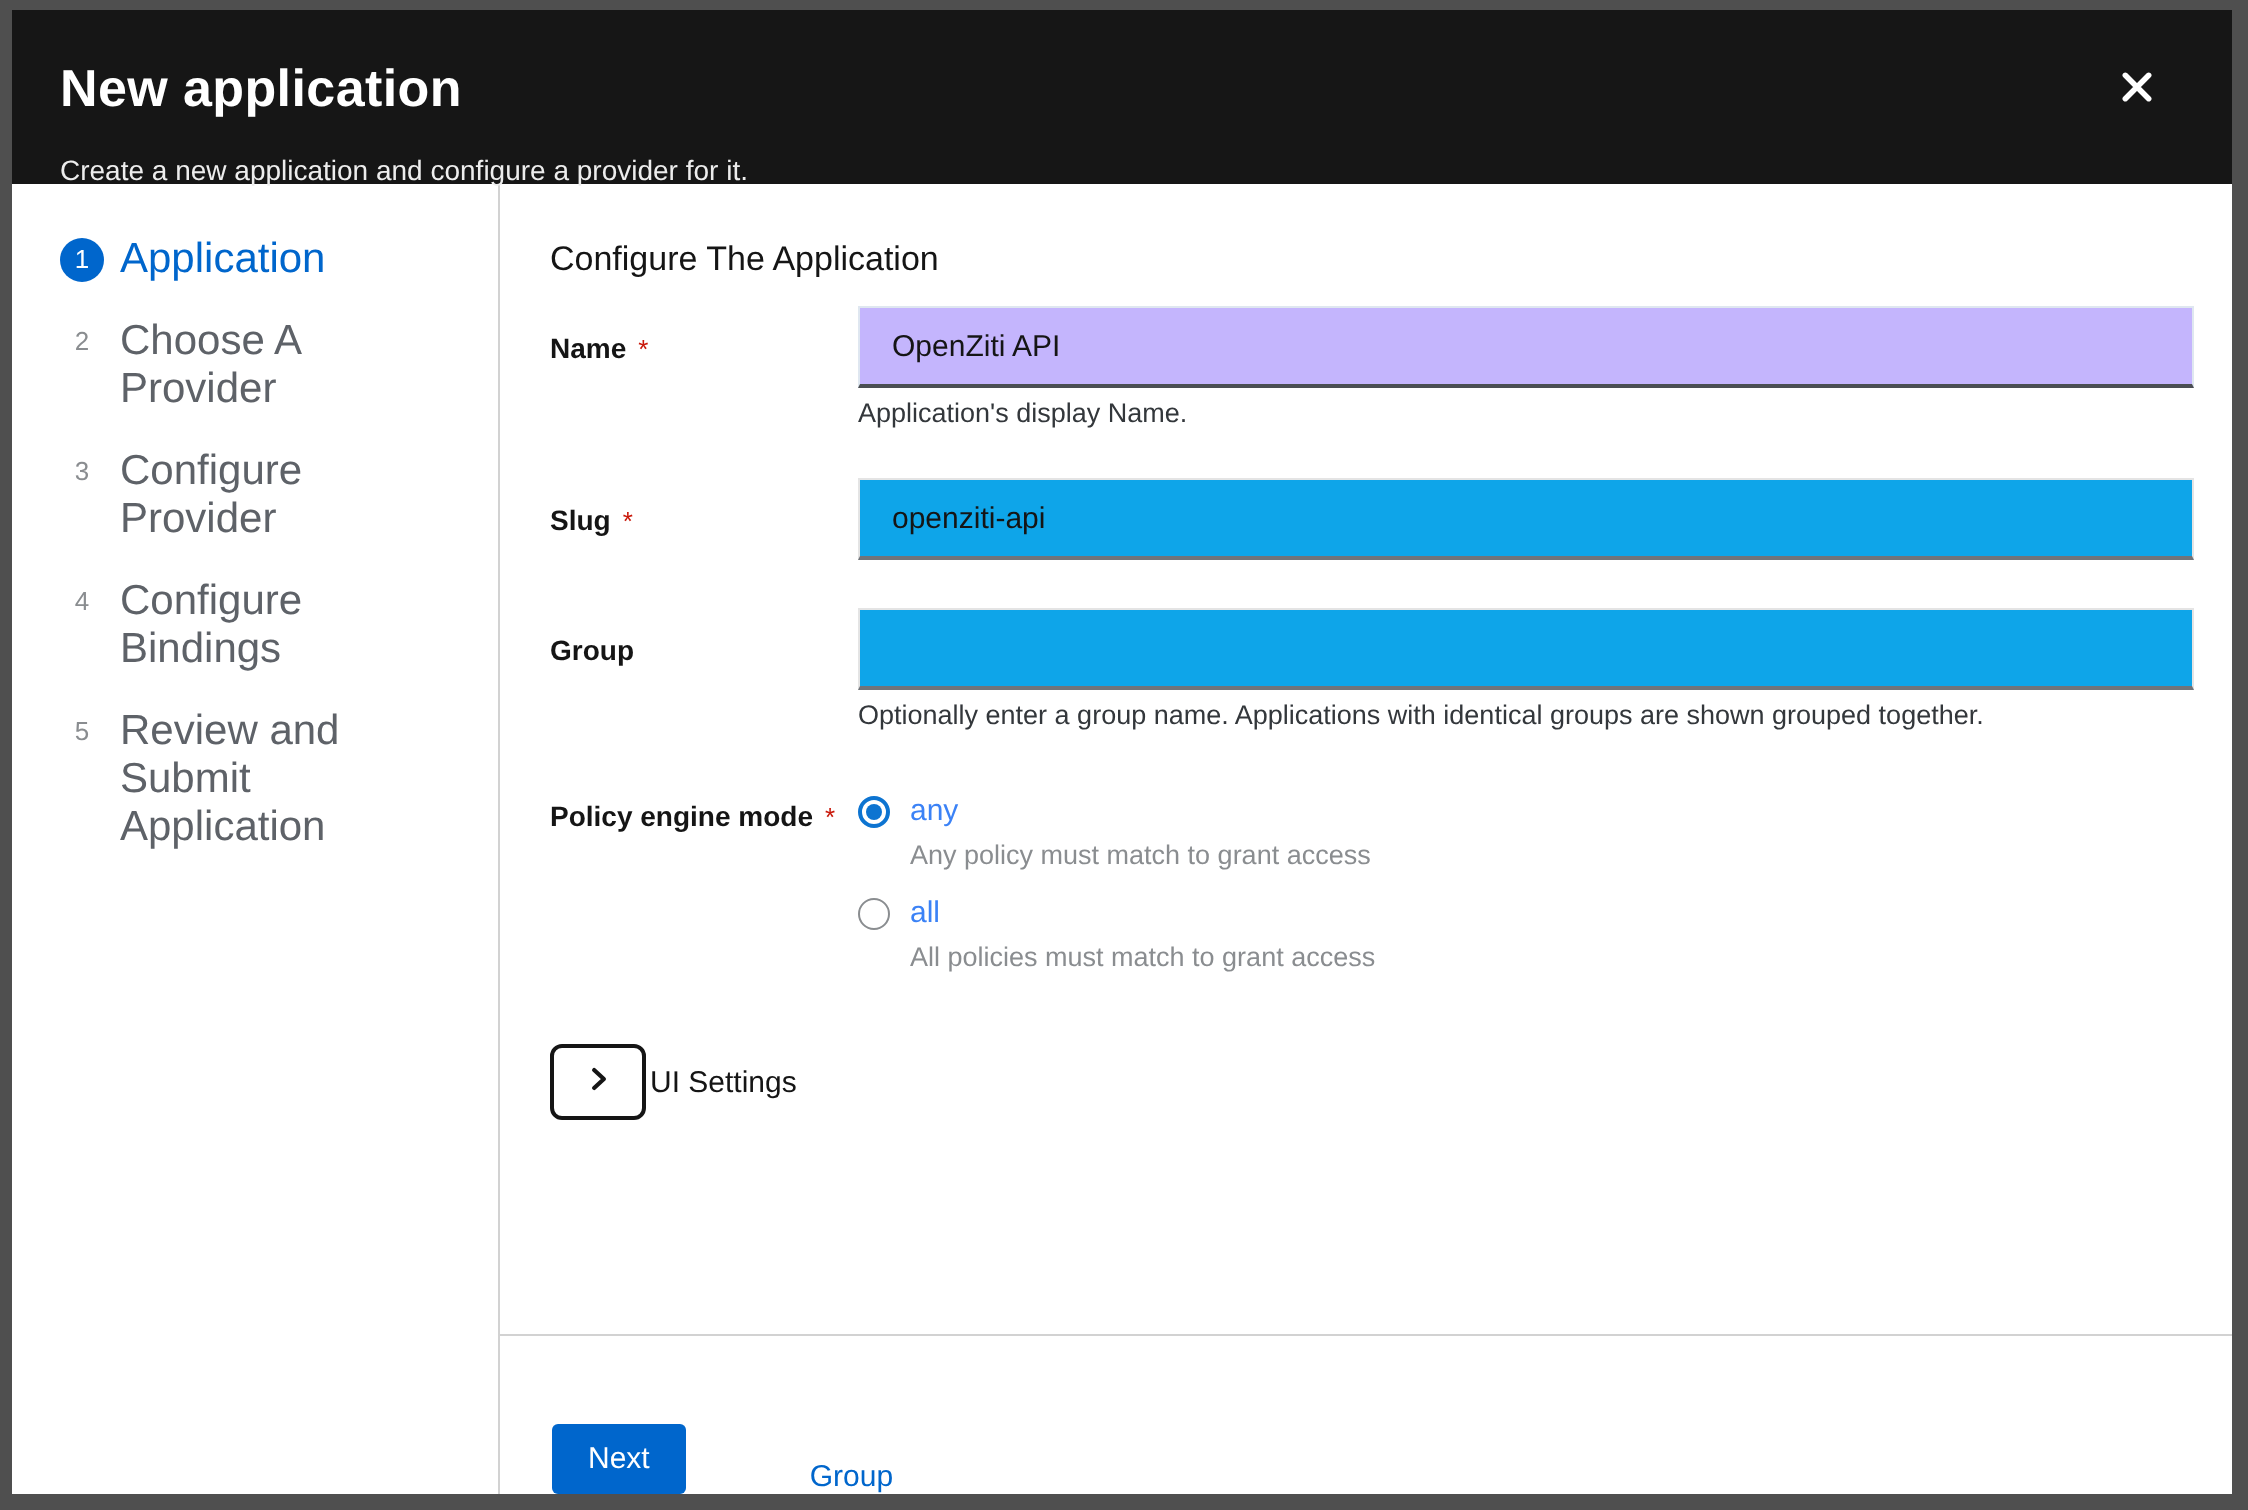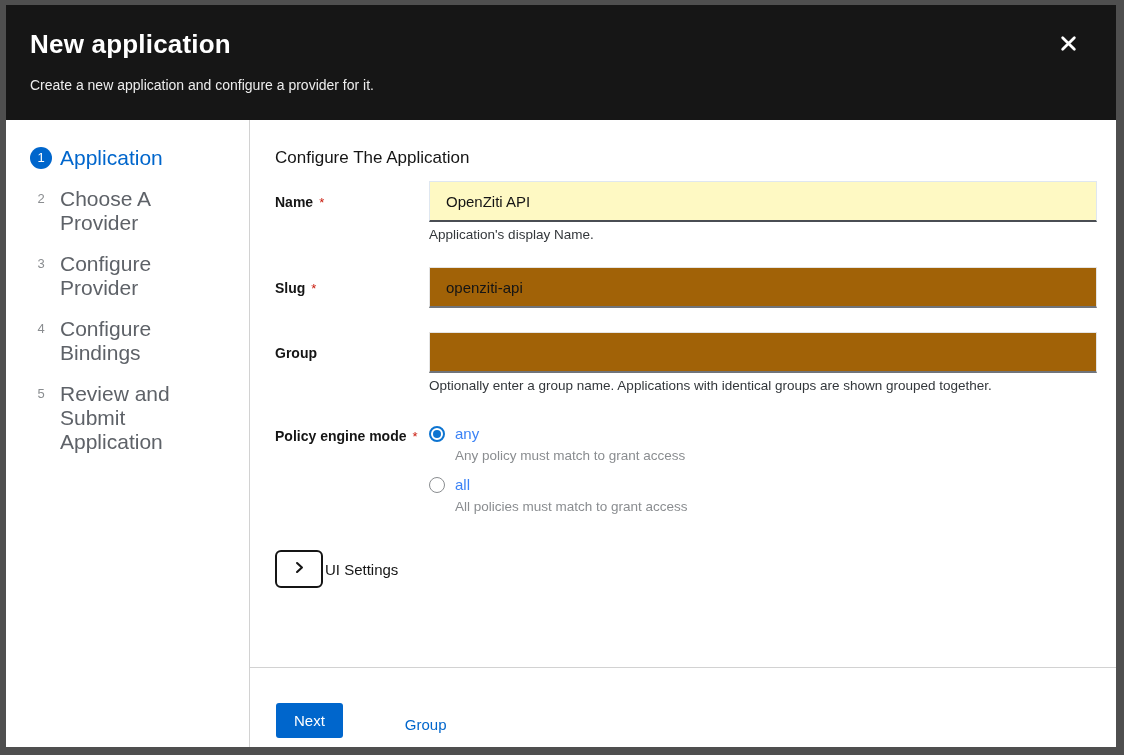--- a/index.html
+++ b/index.html
@@ -16,21 +16,21 @@
     position:relative;
   }
   .modal{
     width:100%; height:100%;
     background:#fff;
     display:flex; flex-direction:column;
   }
   
   .modal-header{
     background:#161616;
-    height:115px;
+    height:87px;
     padding:24px 24px 0 24px;
     position:relative;
     flex:0 0 auto;
   }
   .modal-title{
     color:#fff; font-size:26px; font-weight:700; letter-spacing:.2px;
   }
   .modal-subtitle{
     color:#ededed; font-size:14px; margin-top:17px; font-weight:400;
   }
@@ -84,27 +84,27 @@
     padding-top:13px;
   }
   .row-policy .form-label{ padding-top:3px; }
   .required-star{ color:#c9190b; font-size:13px; margin-left:6px; font-weight:400; }
   .field-cell{ flex:1; min-width:0; }
   .text-input{
     width:100%; height:41px;
     padding:0 16px;
     font-family:"Liberation Sans","DejaVu Sans",sans-serif;
     font-size:15px; color:#151515;
-    background:#a16207;
+    background:#0ea5e9;
     border:1px solid #e4e4e4;
     border-bottom:2px solid #70747a;
     outline:none;
   }
   .text-input.highlight{
-    background:#fef9c3;
+    background:#c4b5fd;
     border-color:#dfe7f0;
     border-bottom:2px solid #4a4e53;
   }
   .helper-text{
     margin-top:5px; font-size:13.5px; color:#33373b;
   }
   
   .radio-opt{ display:flex; align-items:center; }
   .radio-opt + .radio-helper{ margin-top:6px; }
   .radio-circle{
@@ -132,21 +132,21 @@
     background:#fff; border:2px solid #151515; border-radius:6px;
     display:flex; align-items:center; justify-content:center;
     cursor:pointer; flex:0 0 auto;
   }
   .expand-label{ font-size:15px; color:#151515; margin-left:2px; }
   
   .wizard-footer{
     flex:0 0 80px;
     border-top:1px solid #d2d2d2;
     padding:25px 0 0 26px;
-    display:flex; align-items:center;
+    display:flex; align-items:flex-end;
   }
   .btn-primary{
     background:#0066cc; color:#fff; border:none; border-radius:3px;
     font-family:"Liberation Sans","DejaVu Sans",sans-serif;
     font-size:15px; padding:0 18px; height:35px; cursor:pointer;
   }
   .cancel-link{
     color:#0066cc; font-size:15px; text-decoration:none;
     margin-left:62px; margin-top:9px; cursor:pointer;
   }

